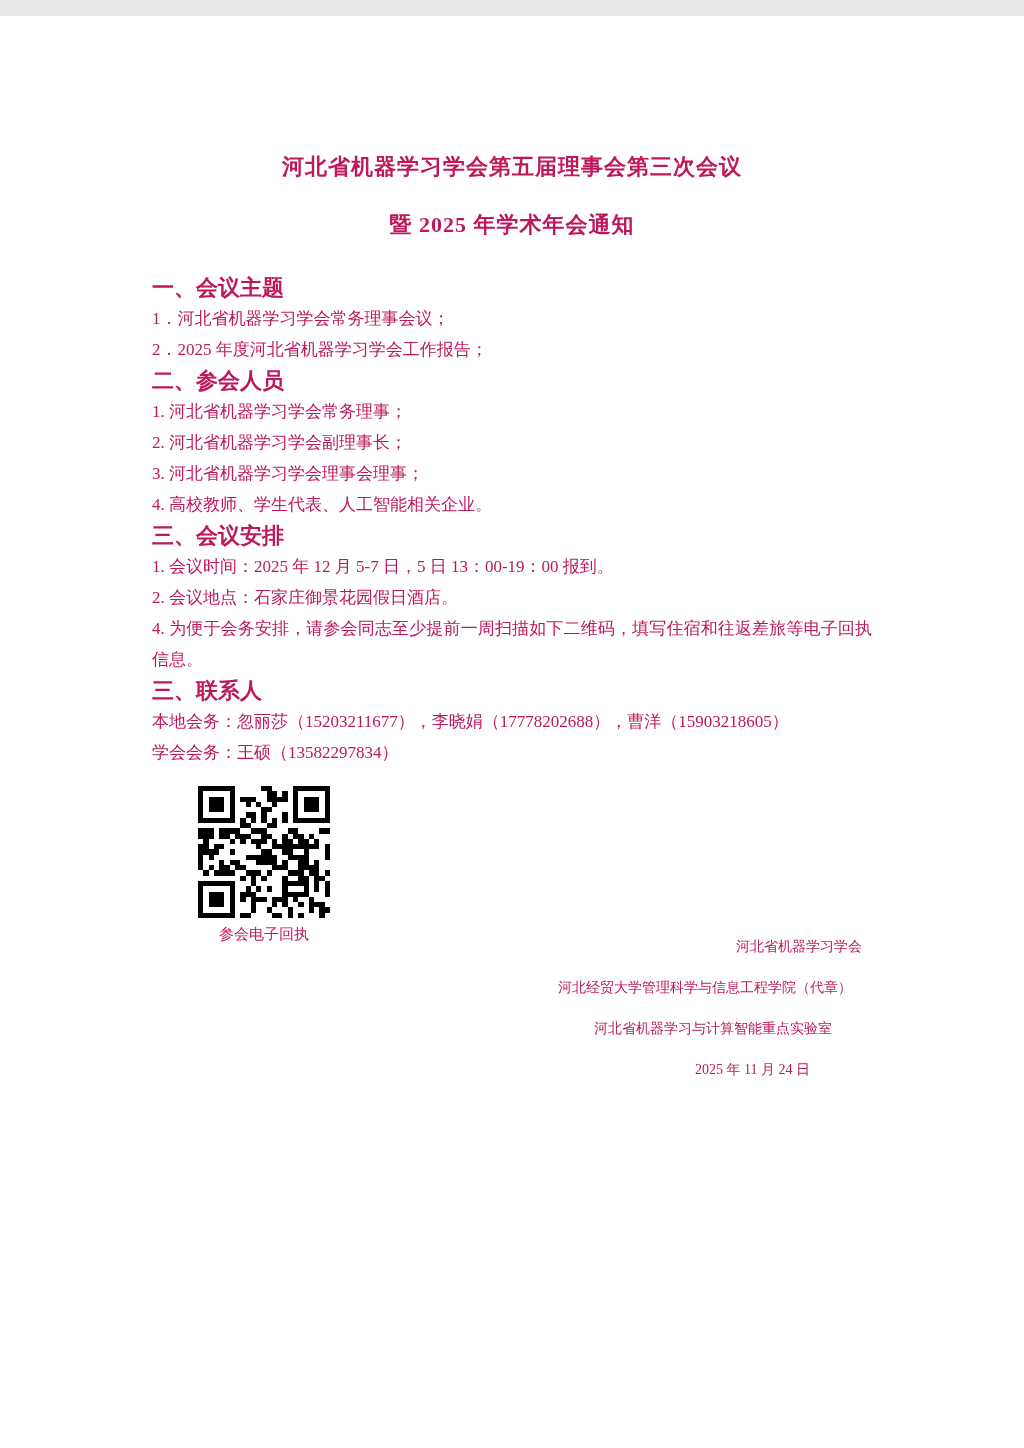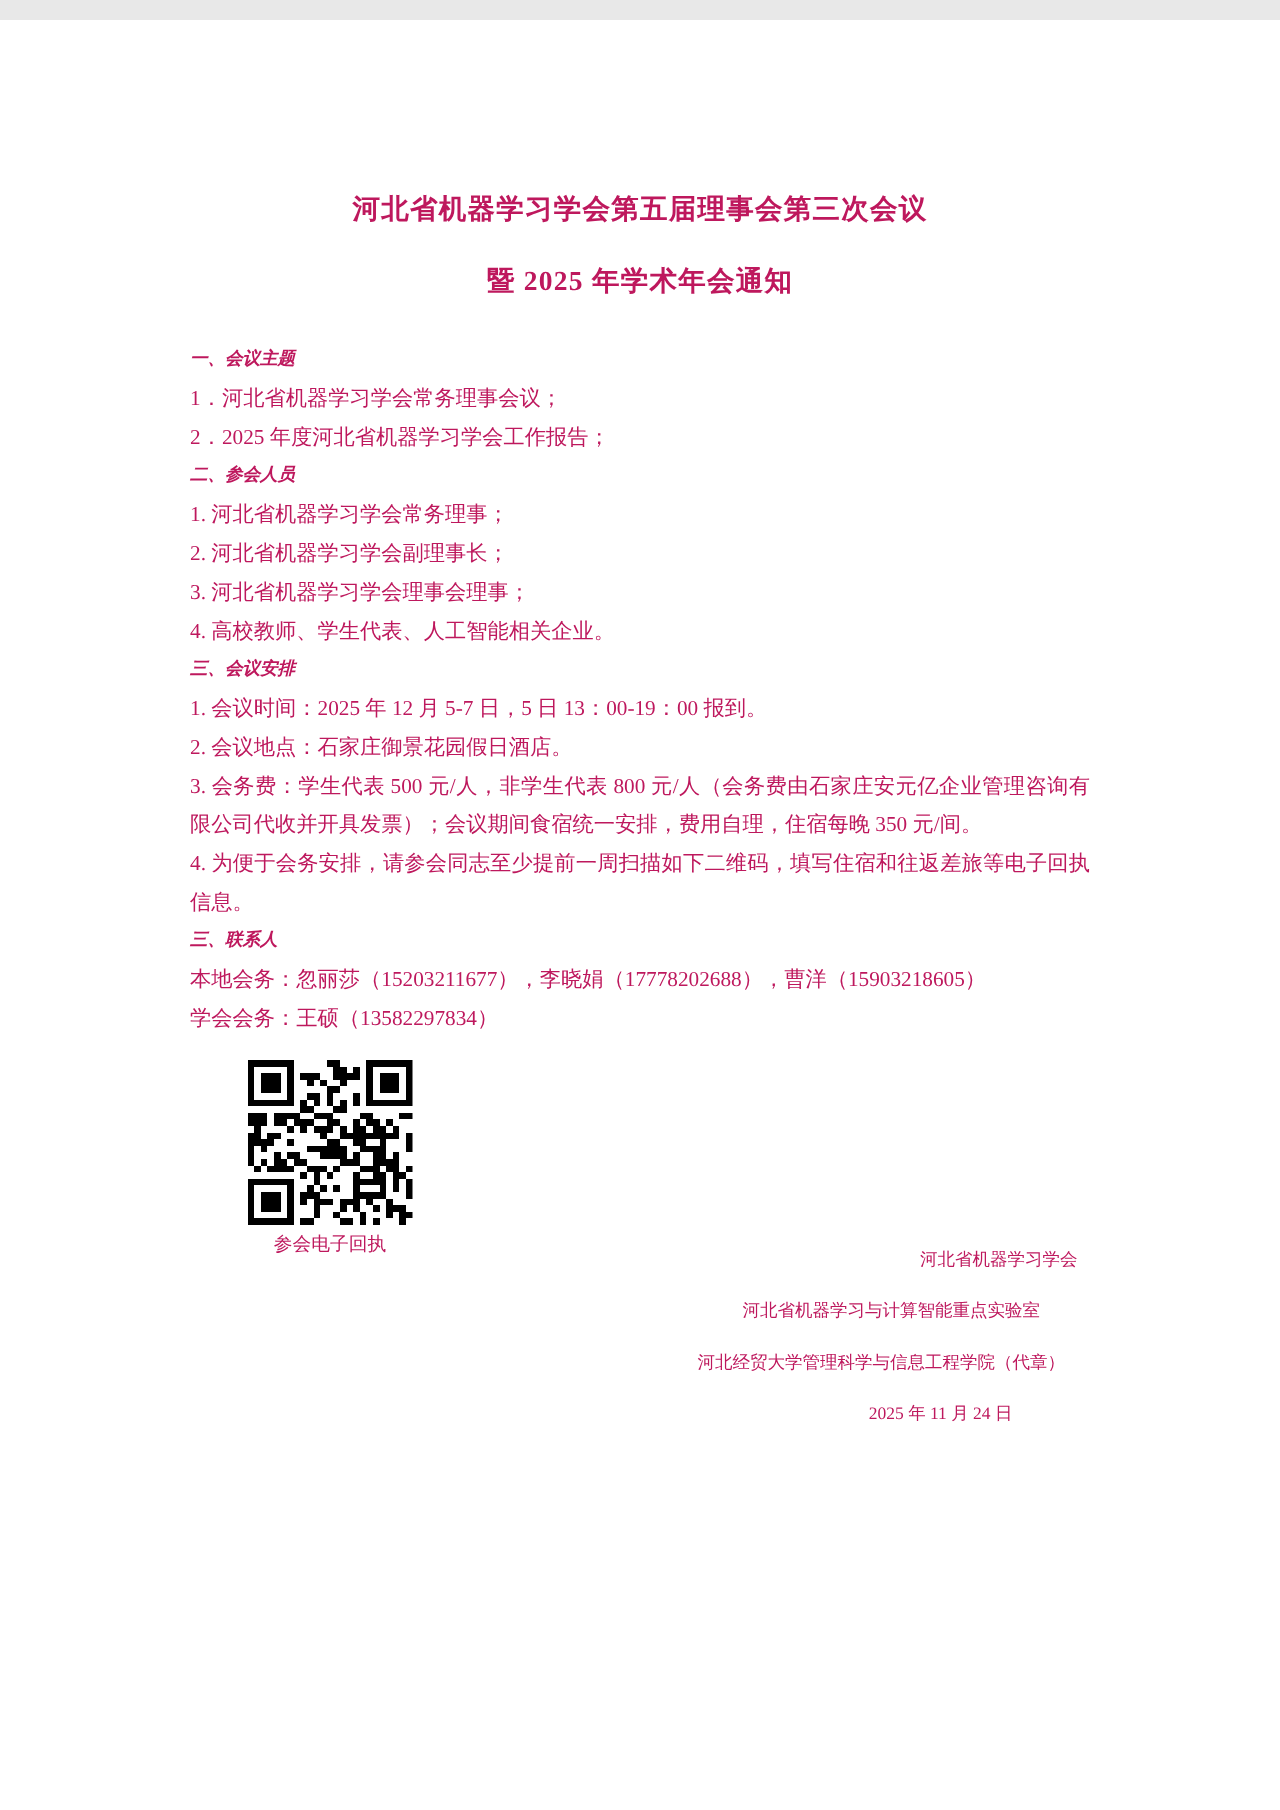--- a/index.html
+++ b/index.html
@@ -27,24 +27,23 @@
     margin-top: 30px;
     font-size: 17px;
     line-height: 31px;
   }
   .body-text p, .body-text h3 { margin: 0; padding: 0; }
   .intro {
     text-indent: 2em;
     text-align: justify;
   }
   h3.sec-heading {
-    font-size: 14px;
+    font-size: 22px;
     line-height: 31px;
     font-weight: bold;
-    font-style: italic;
   }
   p.item { text-align: justify; }
   .bottom-row {
     display: flex;
     align-items: flex-start;
     margin-top: 18px;
   }
   .qr-col {
     margin-left: 46px;
     width: 132px;
@@ -87,21 +86,20 @@
 
     <h3 class="sec-heading">二、参会人员</h3>
     <p class="item">1. 河北省机器学习学会常务理事；</p>
     <p class="item">2. 河北省机器学习学会副理事长；</p>
     <p class="item">3. 河北省机器学习学会理事会理事；</p>
     <p class="item">4. 高校教师、学生代表、人工智能相关企业。</p>
 
     <h3 class="sec-heading">三、会议安排</h3>
     <p class="item">1. 会议时间：2025 年 12 月 5-7 日，5 日 13：00-19：00 报到。</p>
     <p class="item">2. 会议地点：石家庄御景花园假日酒店。</p>
-    <p class="item">3. 会务费：学生代表 500 元/人，非学生代表 800 元/人（会务费由石家庄安元亿企业管理咨询有限公司代收并开具发票）；会议期间食宿统一安排，费用自理，住宿每晚 350 元/间。</p>
     <p class="item">4. 为便于会务安排，请参会同志至少提前一周扫描如下二维码，填写住宿和往返差旅等电子回执信息。</p>
 
     <h3 class="sec-heading">三、联系人</h3>
     <p class="item">本地会务：忽丽莎（15203211677），李晓娟（17778202688），曹洋（15903218605）</p>
     <p class="item">学会会务：王硕（13582297834）</p>
 
     <div class="bottom-row">
       <div class="qr-col">
         <svg class="qr-svg" viewBox="0 0 25 25" shape-rendering="crispEdges" xmlns="http://www.w3.org/2000/svg">
             <g fill="#000">
@@ -320,20 +318,20 @@
               <path fill-rule="evenodd" d="M18 0h7v7h-7z M19 1v5h5v-5z"></path>
               <rect x="20" y="2" width="3" height="3"></rect>
               <path fill-rule="evenodd" d="M0 18h7v7h-7z M1 19v5h5v-5z"></path>
               <rect x="2" y="20" width="3" height="3"></rect>
             </g>
           </svg>
         <div class="qr-caption">参会电子回执</div>
       </div>
       <div class="sig-col">
         <div class="sig-line s1">河北省机器学习学会</div>
+        <div class="sig-line s2">河北经贸大学管理科学与信息工程学院（代章）</div>
         <div class="sig-line s3">河北省机器学习与计算智能重点实验室</div>
-        <div class="sig-line s2">河北经贸大学管理科学与信息工程学院（代章）</div>
         <div class="sig-line s4">2025 年 11 月 24 日</div>
       </div>
     </div>
 
   </div>
 </div>
 
 </body></html>

